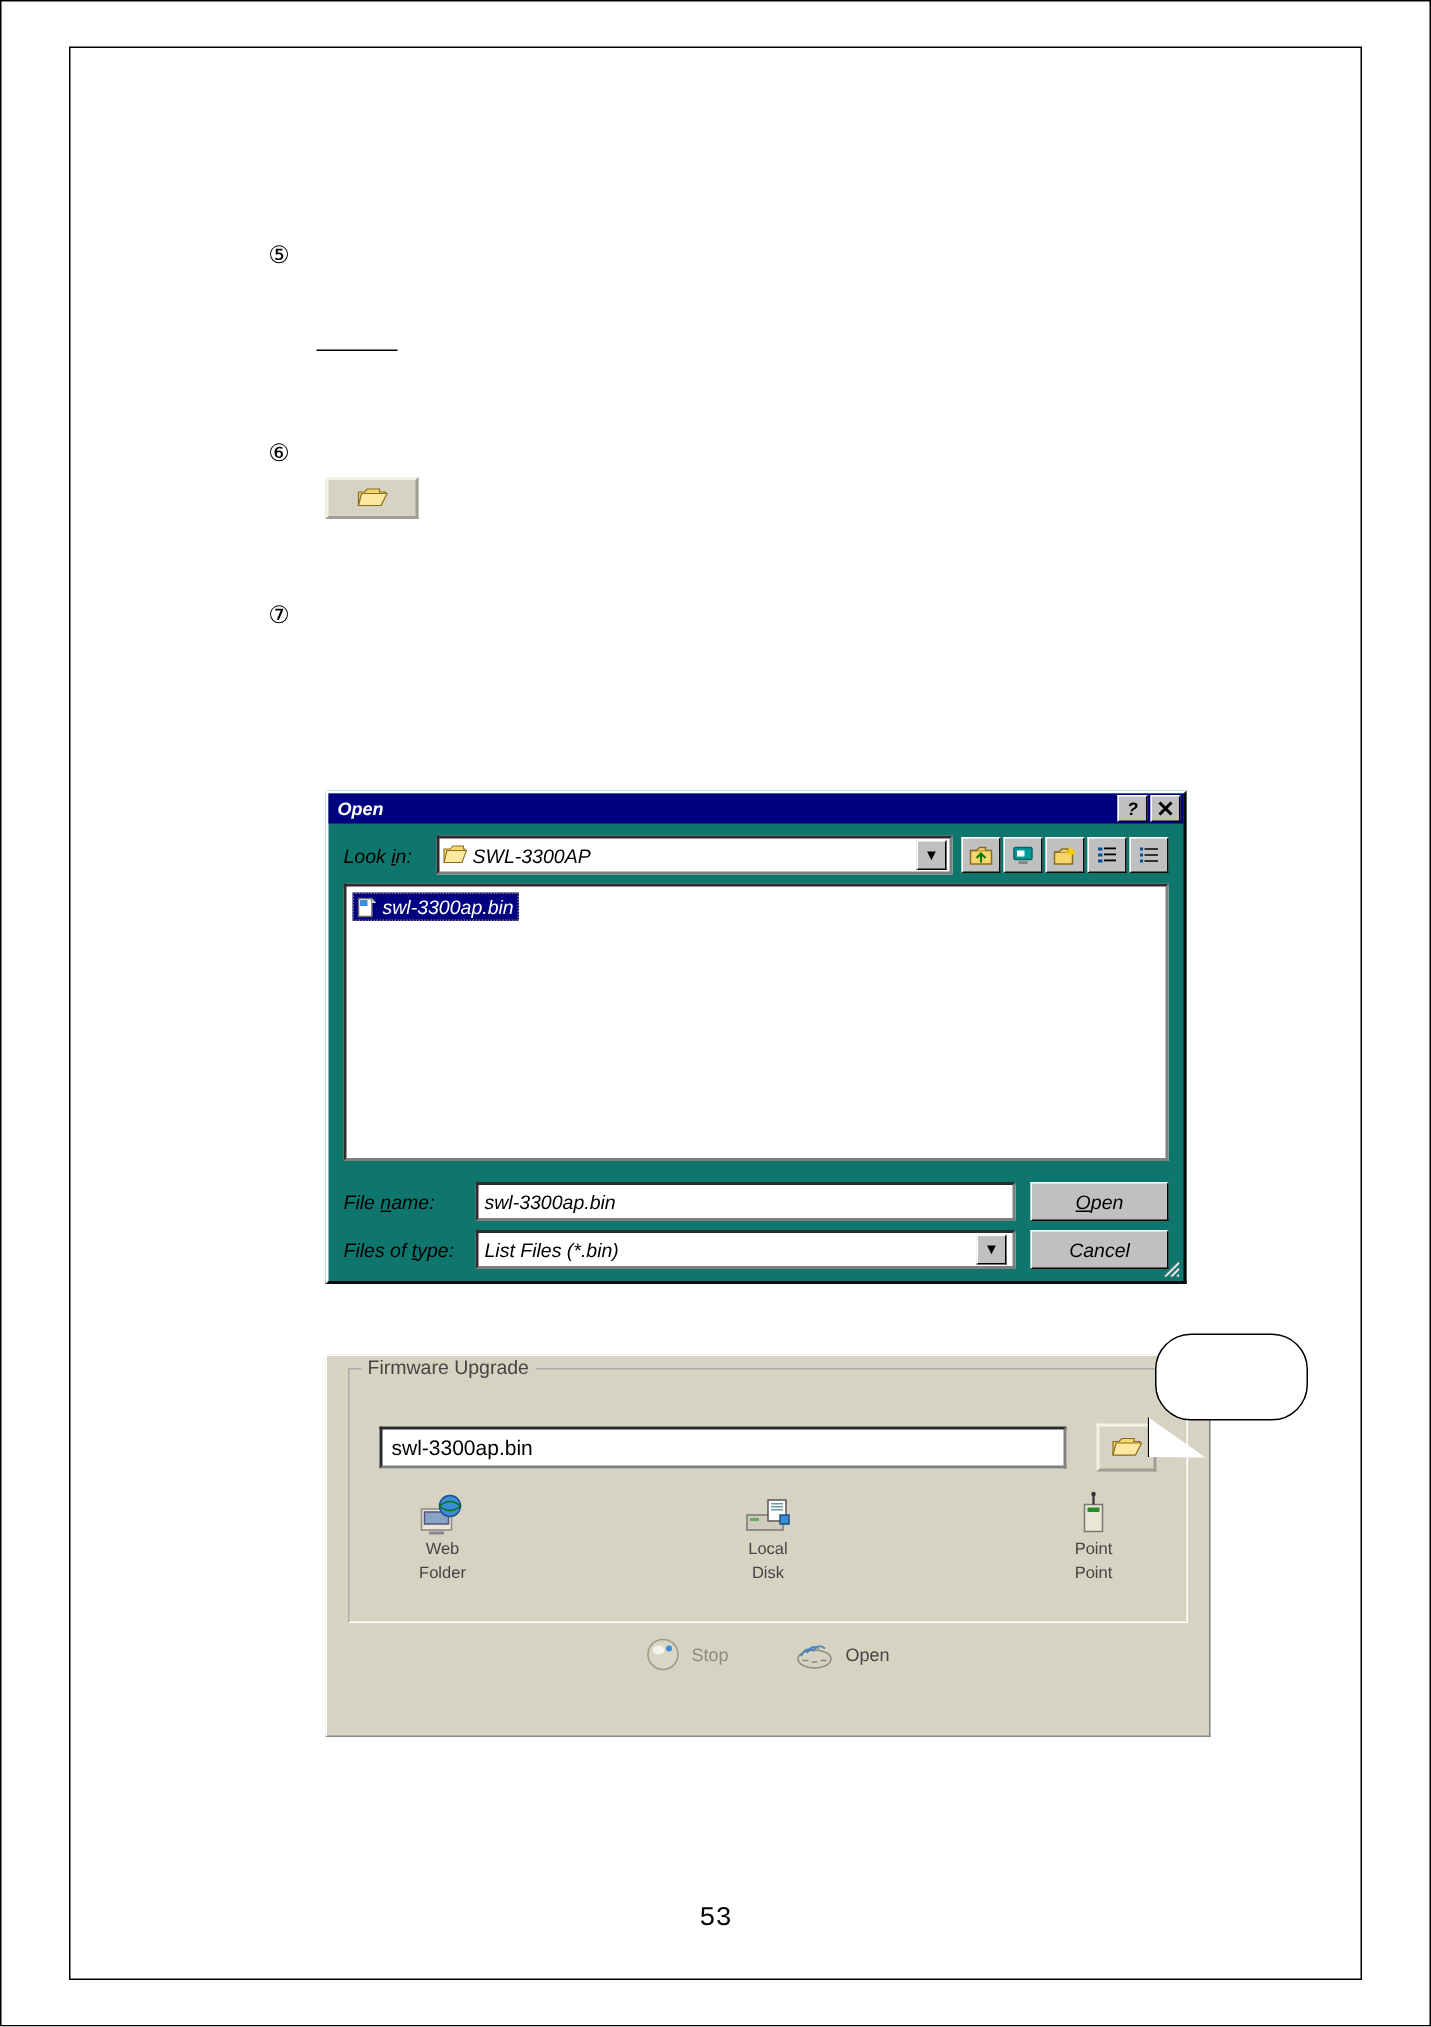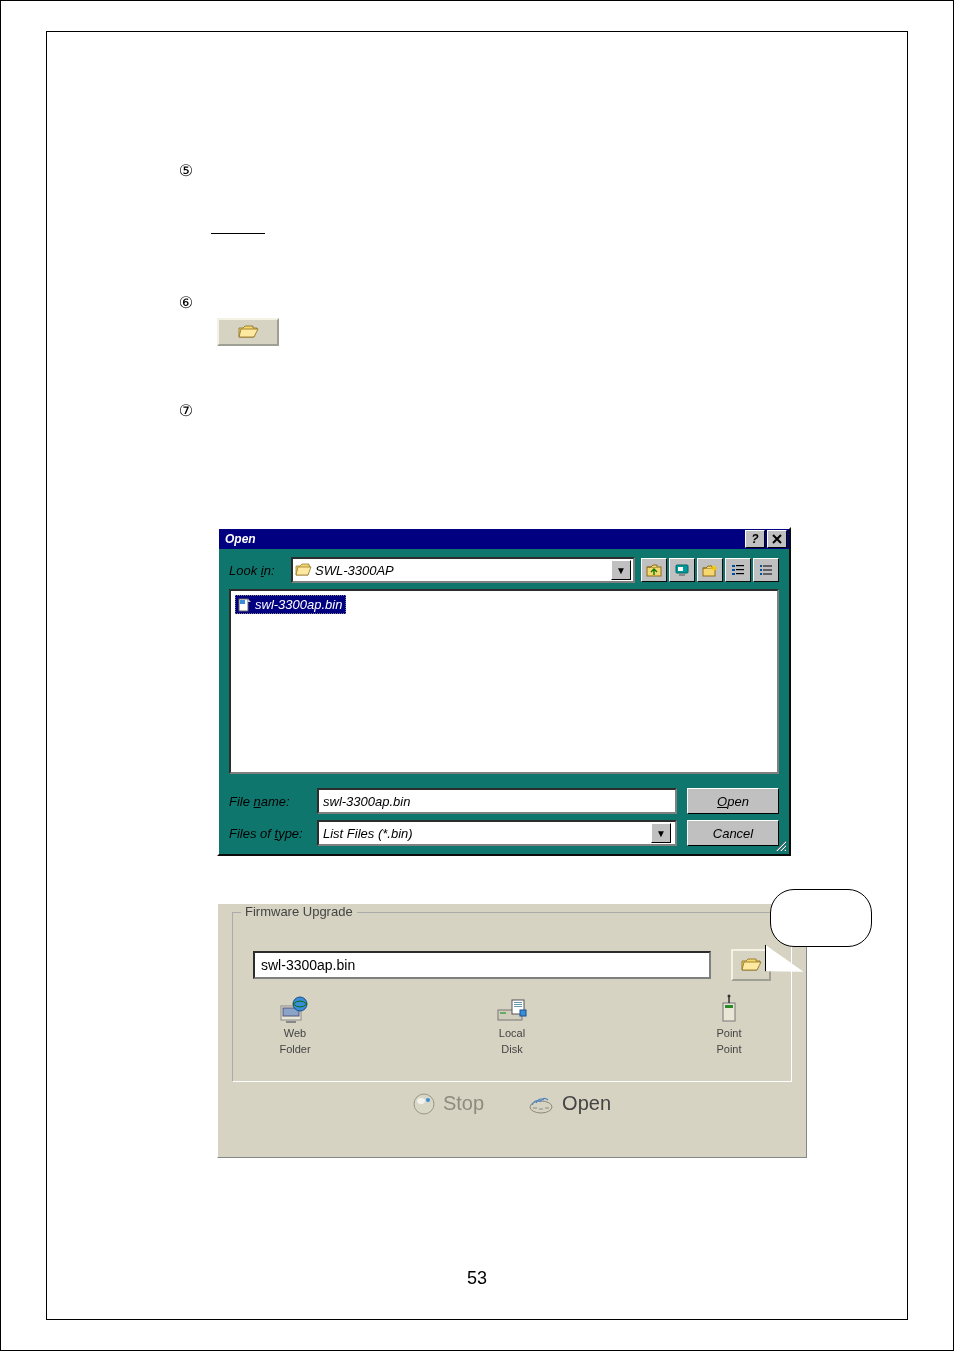--- a/index.html
+++ b/index.html
@@ -25,21 +25,21 @@
     width: 100%;
     height: 100%;
     position: relative;
   }
   .page-number {
     position: absolute;
     bottom: 30px;
     width: 100%;
     left: 0;
     text-align: center;
-    font-family: Liberation Sans, sans-serif;
+    font-family: Liberation Mono, monospace;
     font-size: 18px;
   }
   .steps {
     position: absolute;
     left: 128px;
     top: 128px;
     width: 720px;
   }
   .step {
     display: flex;
@@ -214,21 +214,21 @@
   }
   .fw-row2 {
     display:flex;justify-content:space-between;align-items:center;margin-top:14px;
     padding:0 6px;
   }
   .fw-icon-col { display:flex;flex-direction:column;align-items:center;width:72px;font-size:11px;color:#444;text-align:center; line-height:16px; }
   .fw-icon-box { width:36px;height:30px;display:flex;align-items:center;justify-content:center; }
   .buttons-row {
     display:flex;align-items:center;justify-content:center;gap:44px;margin-top:10px;
   }
-  .run-btn { display:flex;align-items:center;gap:8px;font-size:20px;color:#444; }
+  .run-btn { display:flex;align-items:center;gap:8px;font-size:12px;color:#444; }
   .run-btn.disabled { color:#8b8b7f; }
   
   .bubble {
     position:absolute;
     right:-66px;
     top:-15px;
     width:100px;height:56px;
     border:1px solid #000;
     border-radius:24px;
     background:#fff;

